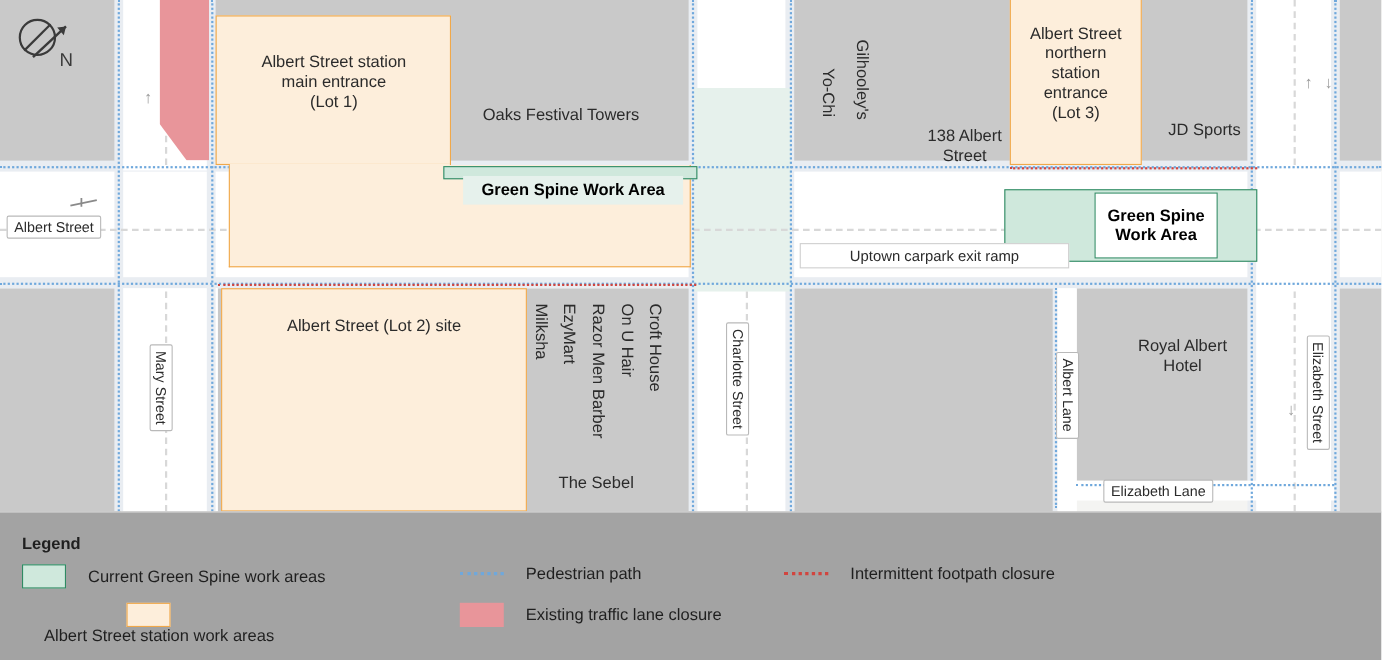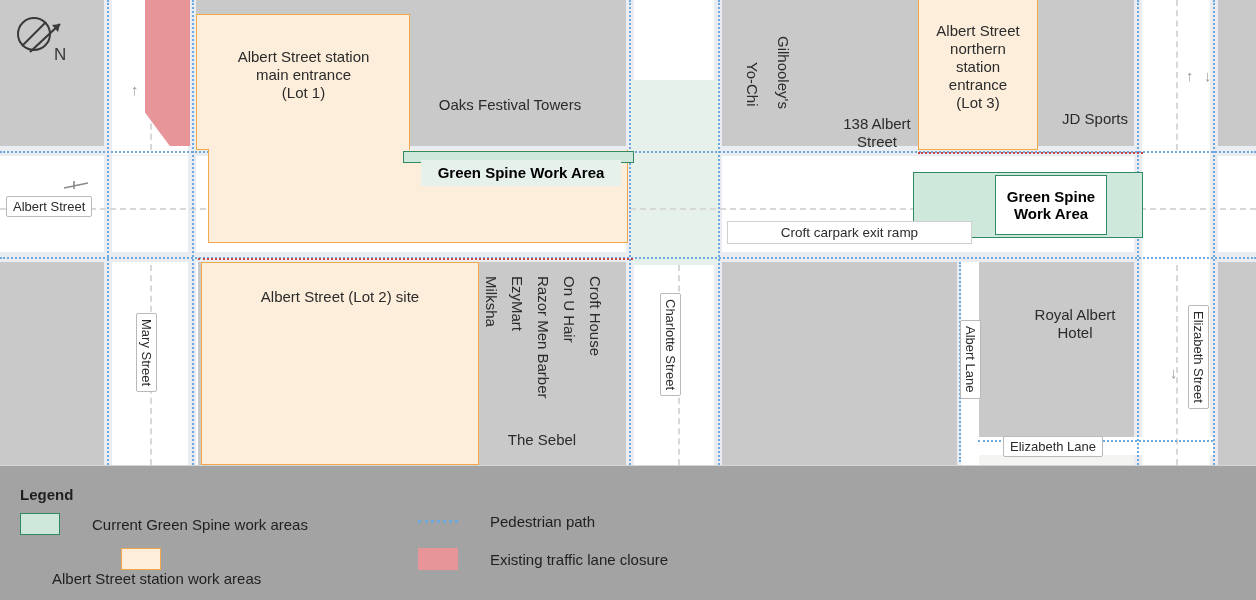--- a/index.html
+++ b/index.html
@@ -196,21 +196,21 @@
   }
   .legend-line-blue {
     width: 40px; height: 0;
     border-top: 3px dotted #6fa8dc;
   }
   .legend-line-red {
     width: 40px; height: 0;
     border-top: 3px dotted #d1453f;
   }
   .legend-label {
-    margin-left: 32px;
+    margin-left: 20px;
     font-size: 15px;
     color: #1f1f1f;
     white-space: nowrap;
   }
 </style>
 </head>
 <body>
 
 <div id="page">
 
@@ -311,21 +311,21 @@
       <span class="work-green-label">Green Spine Work Area</span>
     </div>
 
     <div class="work-green" style="left:913px; top:172px; width:230px; height:66px;"></div>
     <div style="position:absolute; left:995px; top:175px; width:112px; height:60px; background:#ffffff; border:1.5px solid #2f8a63; display:flex; align-items:center; justify-content:center; box-sizing:border-box;">
       <span class="work-green-label" style="white-space:pre-line;">Green Spine
 Work Area</span>
     </div>
 
     <div class="ramp-pill" style="left:727px; top:221px; width:245px; text-align:center;">
-      <span>Croft carpark exit ramp</span>
+      <span>Uptown carpark exit ramp</span>
     </div>
 
     <div class="lbl" style="left:405px; top:96px; width:210px;">
       <span>Oaks Festival Towers</span>
     </div>
 
     <div class="vert-text" style="left:744px; top:62px;">
       <span>Yo-Chi</span>
     </div>
     <div class="vert-text" style="left:775px; top:36px;">
@@ -417,15 +417,19 @@
     <div class="legend-row" style="left:418px; top:512px; margin-top:-465px;">
       <span class="legend-line-blue"></span>
       <span class="legend-label">Pedestrian path</span>
     </div>
 
     <div class="legend-row" style="left:418px; top:547px; margin-top:-465px;">
       <span class="legend-swatch-red"></span>
       <span class="legend-label">Existing traffic lane closure</span>
     </div>
 
+    <div class="legend-row" style="left:713px; top:512px; margin-top:-465px;">
+      <span class="legend-line-red"></span>
+      <span class="legend-label">Intermittent footpath closure</span>
+    </div>
   </div>
 
 </div>
 
 </body></html>

